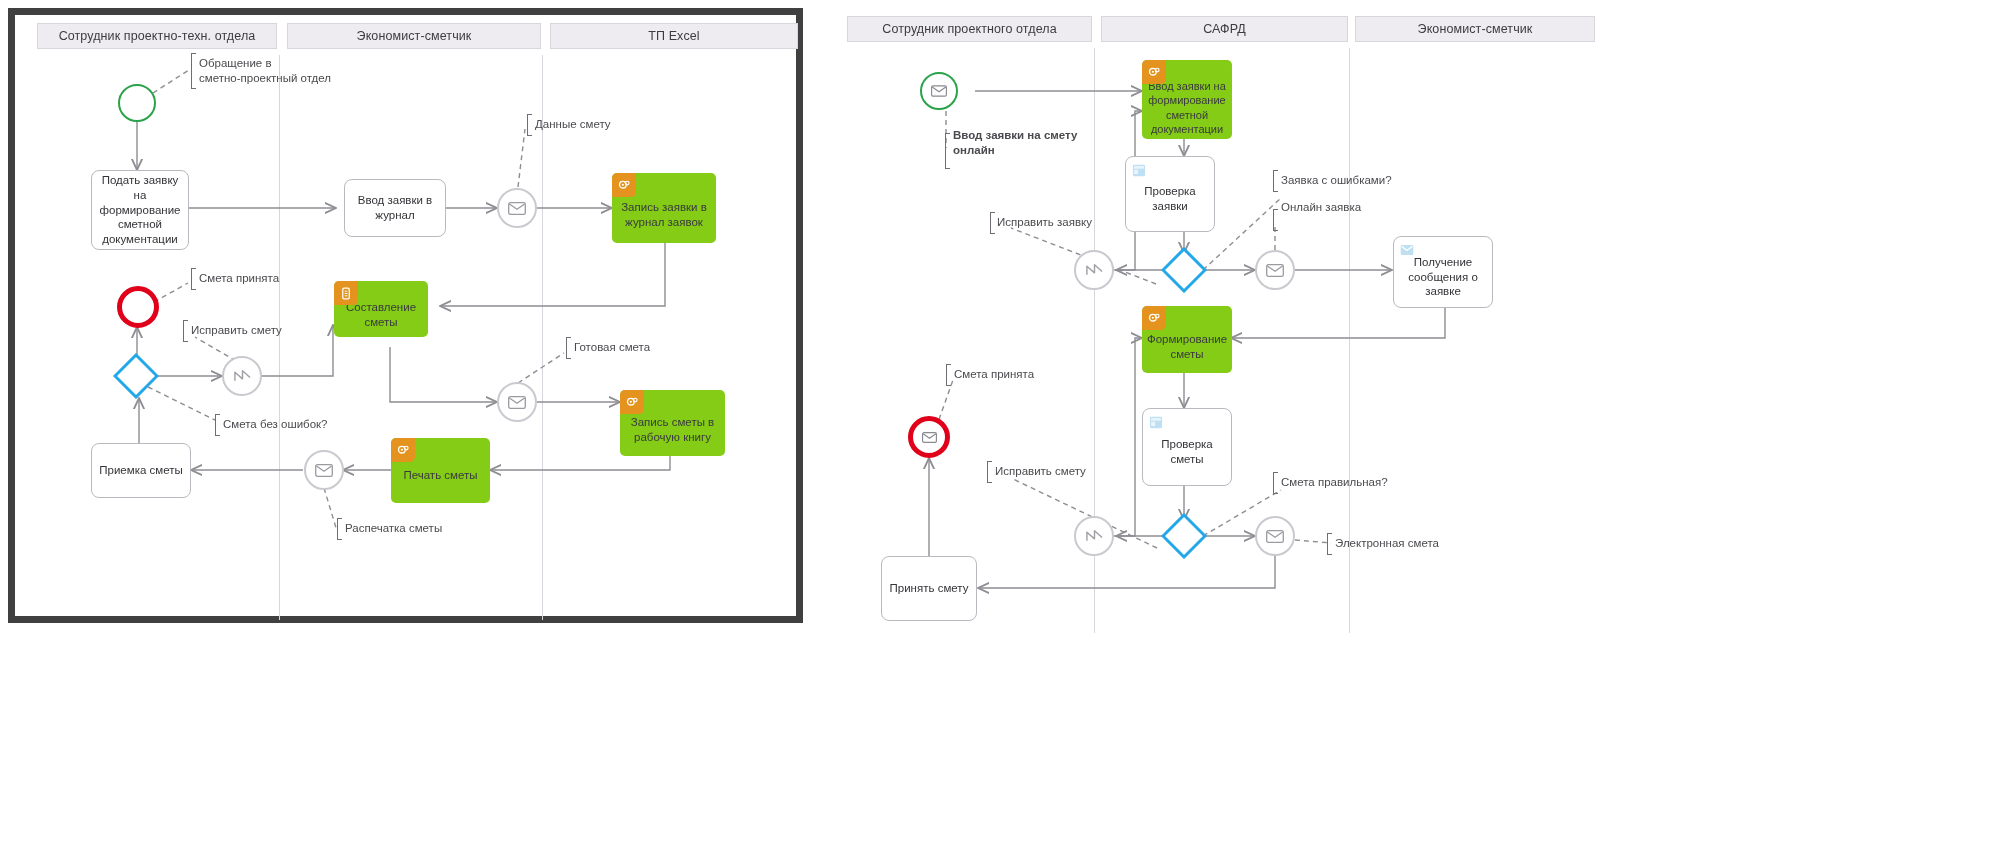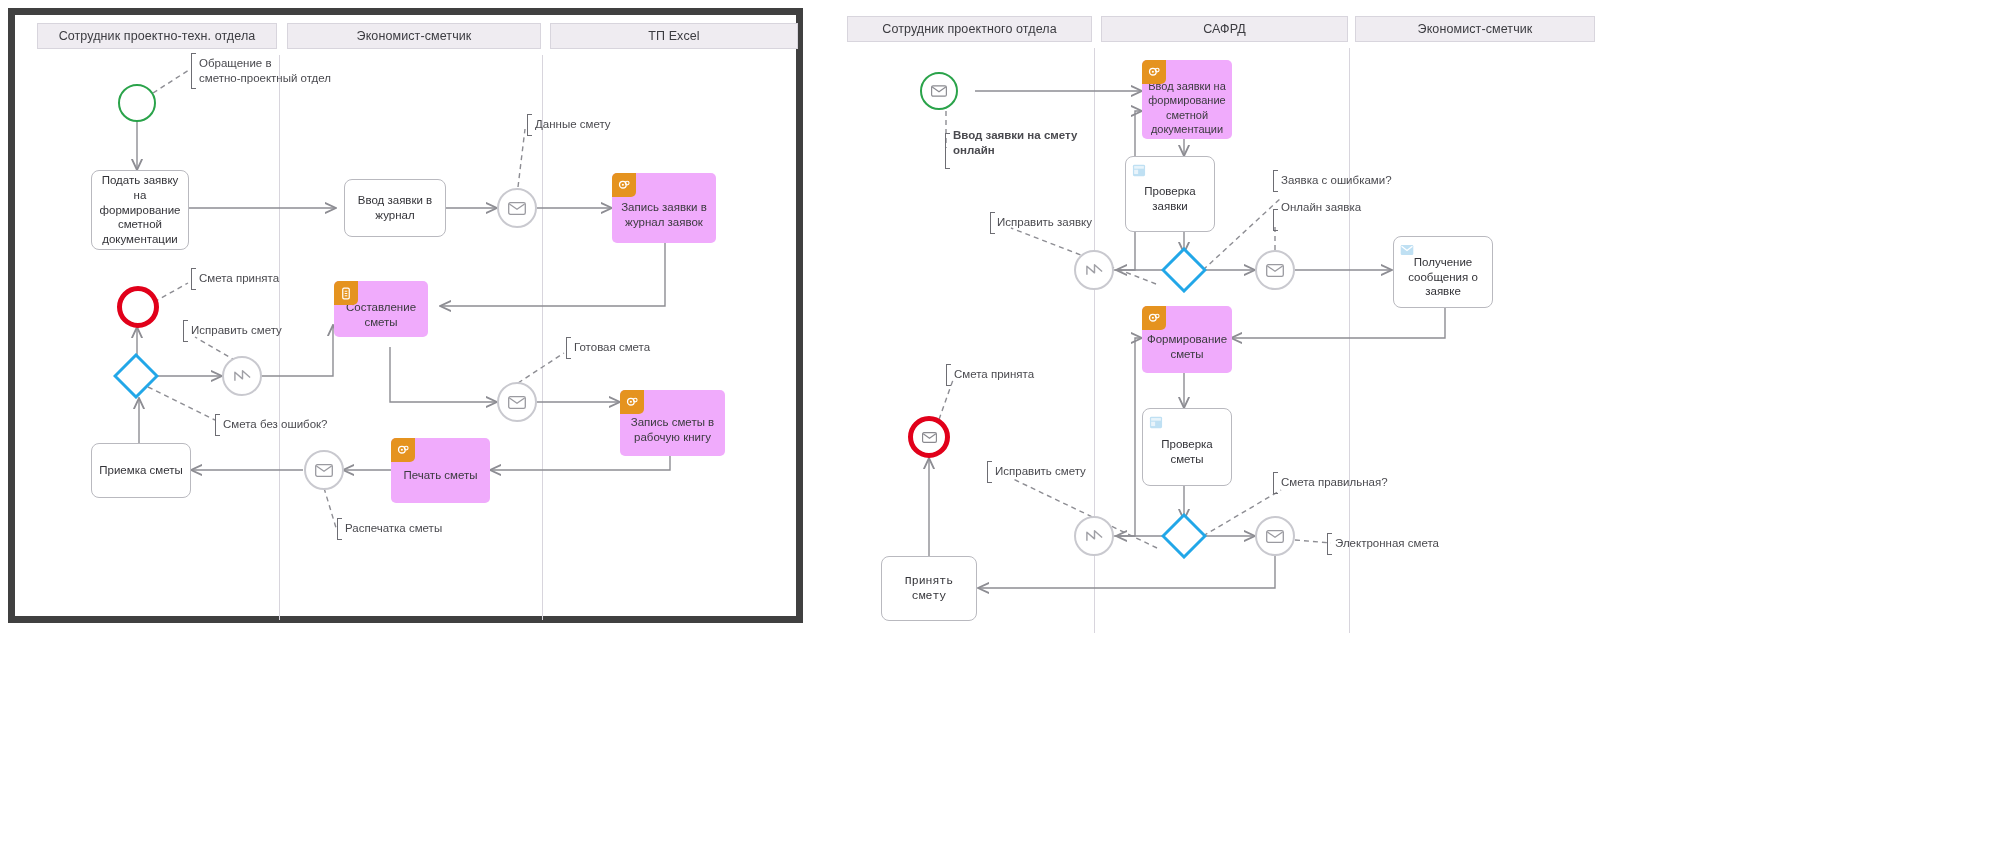--- a/index.html
+++ b/index.html
@@ -12,21 +12,21 @@
              display:flex;align-items:center;justify-content:center;
              font-size:12.5px;color:#3b3b40;letter-spacing:.1px;}
   .lane-sep{position:absolute;background:#d8d5dd;width:1px;}
 
   
   .node{position:absolute;box-sizing:border-box;}
 
   .task{border:1px solid #b9b9bf;border-radius:8px;background:#fff;
         display:flex;align-items:center;justify-content:center;text-align:center;
         font-size:11.5px;line-height:1.28;color:#333338;padding:3px 5px;}
-  .task.orange{background:#f0abfc;border:none;border-radius:5px;color:#3a3a3e;}
+  .task.orange{background:#84cc16;border:none;border-radius:5px;color:#3a3a3e;}
 
   .tskico{position:absolute;left:0;top:0;width:24px;height:24px;border-radius:5px 0 5px 0;
           display:flex;align-items:center;justify-content:center;}
   .tskico.orange{background:#e5931f;}
   .tskico.plain{background:transparent;left:4px;top:4px;width:18px;height:18px;}
 
   
   .evt{border-radius:50%;box-sizing:border-box;display:flex;align-items:center;justify-content:center;background:#fff;}
   .evt.start{border:2.5px solid #2aa34a;}
   .evt.end{border:5px solid #e1001a;}
@@ -397,21 +397,21 @@
       </svg>
     </div>
 
     <div class="node evt end" style="left:93px;top:408px;width:42px;height:42px;">
       <svg width="15" height="11" viewBox="0 0 18 13">
         <rect x="0.7" y="0.7" width="16.6" height="11.6" rx="1.6" fill="#fff" stroke="#8a8a90" stroke-width="1.4"></rect>
         <path d="M1.4,2 L9,7.3 L16.6,2" fill="none" stroke="#8a8a90" stroke-width="1.4"></path>
       </svg>
     </div>
 
-    <div class="node task" style="left:66px;top:548px;width:96px;height:65px;font-family:Liberation Mono, monospace;">
+    <div class="node task" style="left:66px;top:548px;width:96px;height:65px;">
       <span style="white-space:pre-line">Принять смету</span>
     </div>
 
     <div class="brk" style="left:130px;top:125px;height:36px;"></div>
     <div class="anno" style="left:138px;top:120px;font-weight:bold;">Ввод заявки на смету
 онлайн</div>
 
     <div class="brk" style="left:175px;top:204px;height:22px;"></div>
     <div class="anno" style="left:182px;top:207px;">Исправить заявку</div>
 

